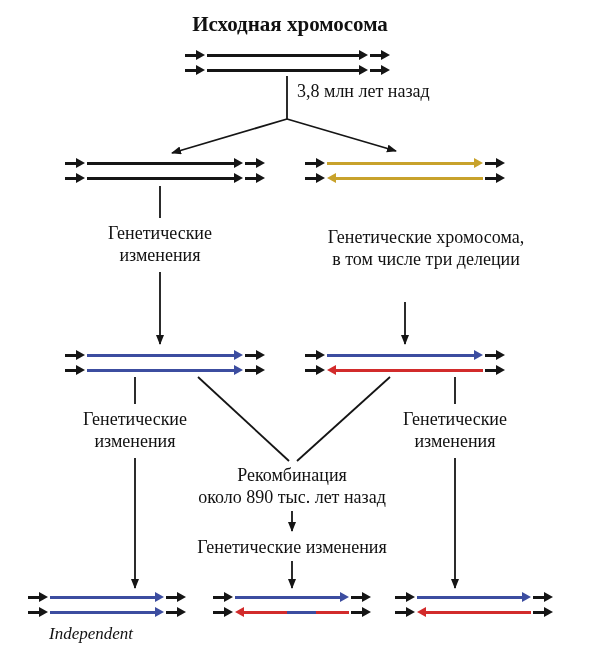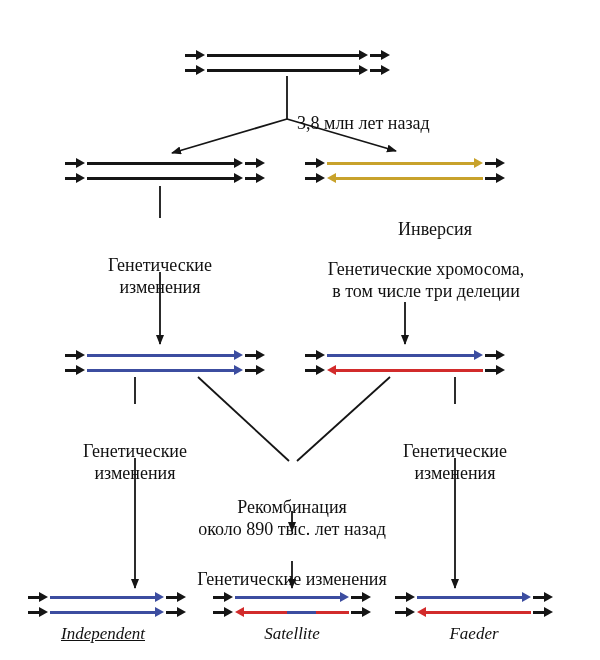--- a/index.html
+++ b/index.html
@@ -4,36 +4,36 @@
 <style>
   * { margin:0; padding:0; box-sizing:border-box; }
   html,body { background:#ffffff; }
   body { font-family:"Liberation Serif", serif; color:#111; }
   .canvas { position:relative; width:600px; height:660px; background:#fff; overflow:hidden; margin:0 auto; }
   .lines { position:absolute; left:0; top:0; width:600px; height:660px; }
 
   .title { position:absolute; left:90px; top:12px; width:400px; text-align:center;
            font-size:21px; font-weight:bold; }
 
-  .label { position:absolute; font-size:18px; line-height:1.24; white-space:pre-line;margin-top:32px; }
+  .label { position:absolute; font-size:18px; line-height:1.24; white-space:pre-line; }
   .center { text-align:center; }
   .right  { text-align:right; }
 
   #split-time        { left:297px; top:80px;  width:200px; }
   #inversion         { left:350px; top:186px; width:122px; }
   #left-changes      { left:80px;  top:222px; width:160px; }
   #right-changes     { left:300px; top:226px; width:252px; }
   #independent-changes { left:55px;  top:408px; width:160px; }
   #faeder-changes      { left:375px; top:408px; width:160px; }
   #recombination       { left:167px; top:464px; width:250px; }
   #satellite-changes   { left:167px; top:536px; width:250px; }
 
   .morph { position:absolute; top:624px; width:150px; text-align:center;
            font-style:italic; font-size:17px; }
-  #morph-independent { left:28px;text-decoration:underline; }
+  #morph-independent { left:16px; }
   #morph-satellite   { left:217px; }
   #morph-faeder      { left:399px; }
 
   .chrom-layer { position:absolute; left:0; top:0; width:600px; height:660px; }
   .chromosome { position:absolute; height:25px; display:flex; flex-direction:column;
                 justify-content:space-between; }
   .strand { display:flex; align-items:center; height:10px; gap:2px; }
   .endseg { flex:none; width:20px; display:flex; align-items:center; }
   .mainseg { flex:1; display:flex; align-items:center; min-width:0; }
   .bar { height:3px; }
@@ -64,24 +64,24 @@
       <line x1="135" y1="458" x2="135" y2="588" marker-end="url(#ah)"></line>
       <line x1="455" y1="377" x2="455" y2="404"></line>
       <line x1="455" y1="458" x2="455" y2="588" marker-end="url(#ah)"></line>
       <line x1="198" y1="377" x2="289" y2="461"></line>
       <line x1="390" y1="377" x2="297" y2="461"></line>
       <line x1="292" y1="511" x2="292" y2="531" marker-end="url(#ah)"></line>
       <line x1="292" y1="561" x2="292" y2="588" marker-end="url(#ah)"></line>
     </g>
   </svg>
 
+  <div class="title">Исходная хромосома</div>
 
   <div class="label" id="split-time">3,8 млн лет назад</div>
 
-  <div class="label right" id="inversion">Инверсия</div>
 
   <div class="label center" id="left-changes">Генетические
 изменения</div>
 
   <div class="label center" id="right-changes">Генетические хромосома,
 в том числе три делеции</div>
 
   <div class="label center" id="independent-changes">Генетические
 изменения</div>
 
@@ -332,16 +332,14 @@
           </div>
           <div class="endseg">
             <div class="bar" style="background: rgb(21, 21, 21); flex: 1 1 auto;"></div>
             <div class="head r" style="border-left-color: rgb(21, 21, 21);"></div>
           </div>
         </div>
       </div>
     </div>
 
   <div class="morph" id="morph-independent">Independent</div>
-  <div class="morph" id="morph-satellite">Satellite</div>
-  <div class="morph" id="morph-faeder">Faeder</div>
 
 </div>
 
 </body></html>

